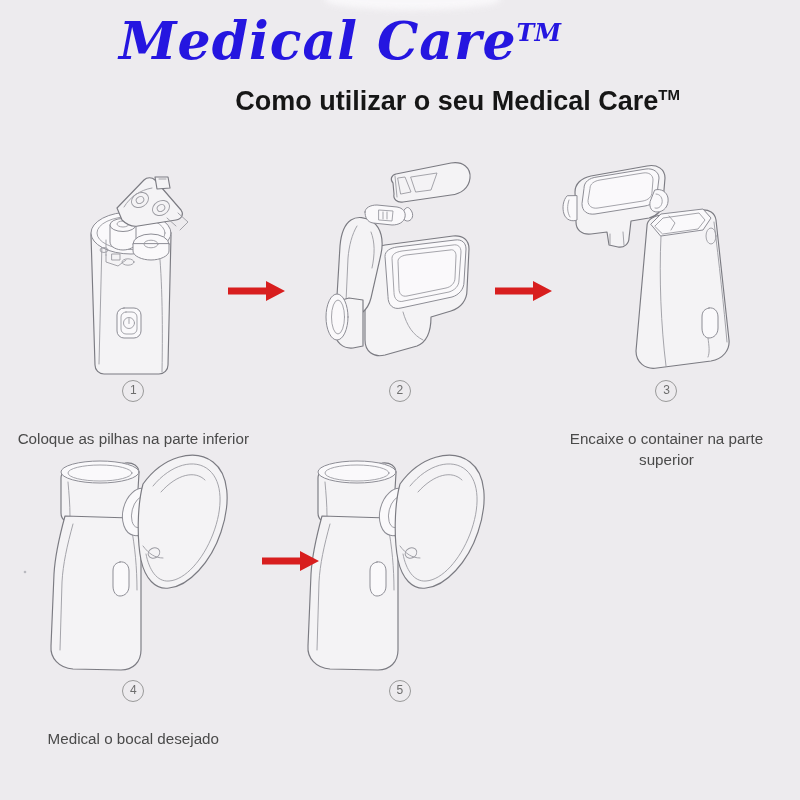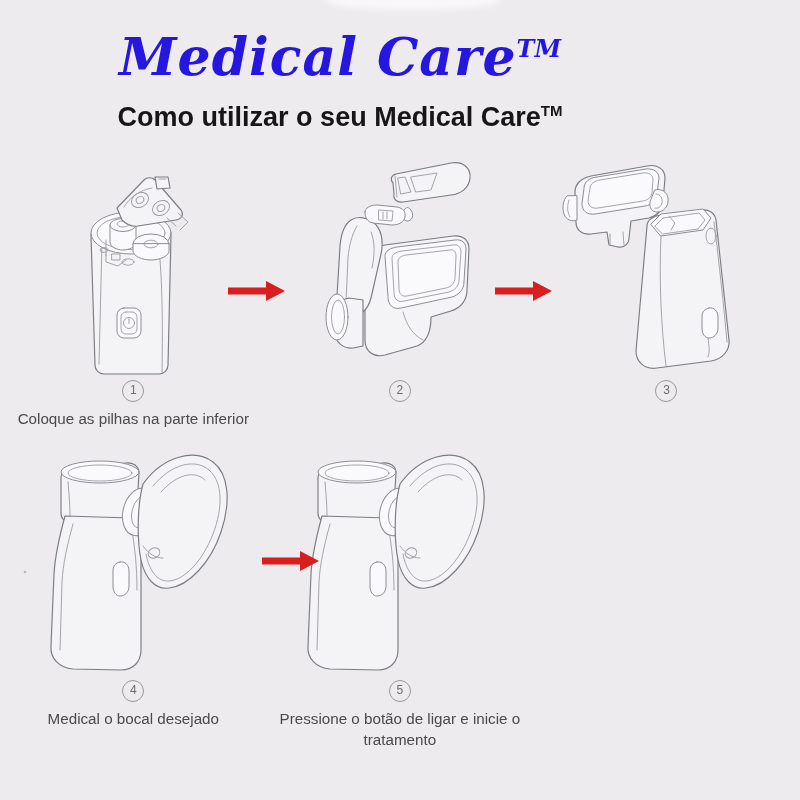--- a/index.html
+++ b/index.html
@@ -24,21 +24,21 @@
     height: 20px;
     background: #fbfafc;
     border-radius: 0 0 60% 60%;
     filter: blur(3px);
     opacity: .85;
   }
 
   
   #header {
     position: absolute;
-    top: 16px;
+    top: 0;
     left: 0;
     width: 680px;
     text-align: center;
   }
   #brand-title {
     font-family: "DejaVu Serif", serif;
     font-style: italic;
     font-weight: bold;
     font-size: 52px;
     color: #2516e0;
@@ -55,20 +55,21 @@
     letter-spacing: 0;
   }
   #page-subtitle {
     font-family: "Liberation Sans", sans-serif;
     font-weight: bold;
     font-size: 27px;
     color: #161616;
     margin: 18px 0 0 0;
     line-height: 1.1;
     white-space: nowrap;
+    text-align: right;
   }
   #page-subtitle .tm {
     font-size: 15px;
     vertical-align: super;
   }
 
   
   .row {
     position: absolute;
     left: 0;
@@ -111,20 +112,21 @@
     margin: 0 0 7px 0;
     flex: none;
   }
   .step-caption {
     font-size: 15.2px;
     color: #4a4a4a;
     text-align: center;
     line-height: 1.38;
     width: 250px;
     font-family: "Liberation Sans", sans-serif;
+    margin-top: 20px;
   }
 
   
   .arrow {
     position: absolute;
     z-index: 5;
   }
   #arrow-1 { left: 228px; top: 278px; }
   #arrow-2 { left: 495px; top: 278px; }
   #arrow-3 { left: 262px; top: 548px; }
@@ -308,20 +310,21 @@
           <ellipse class="ln-thin" cx="160" cy="86" rx="5" ry="8"></ellipse>
 
           <path class="ln-fill-light" d="M158 158 C163 157 167 161 167 167 L167 178
                                          C167 184 163 188 158 188 C154 188 151 184 151 178
                                          L151 167 C151 161 154 159 158 158 Z"></path>
           <path class="ln-thin" d="M157 188 C158 196 159 202 157 207"></path>
         </g>
       </svg>
     </div>
     <div class="step-badge">3</div>
+    <div class="step-caption">Encaixe o container na parte superior</div>
   </div>
 </div>
 
 <div class="row" id="row-2">
 
   <div class="step">
     <div class="art-box">
       <svg width="240" height="230" viewBox="0 0 240 230">
 
         <path class="ln-fill" d="M48 28 C48 22 54 18 62 17 L112 13 C120 12 126 16 126 23
@@ -396,21 +399,20 @@
                                    C114 90 114 56 120 34 Z"></path>
           <path class="ln-thin" d="M130 36 C148 14 172 8 186 20 C200 32 200 58 190 84
                                    C180 110 162 130 146 131 C134 132 126 120 123 104"></path>
           <path class="ln-thin" d="M138 42 C154 24 172 20 182 30"></path>
           <path class="ln-thin" d="M120 96 C126 104 132 108 140 108"></path>
           <ellipse class="ln-thin" cx="131" cy="103" rx="6" ry="5" transform="rotate(-25 131 103)"></ellipse>
         </g>
       </svg>
     </div>
     <div class="step-badge">5</div>
-    <div class="step-caption">Pressione o botão de ligar e inicie o tratamento</div>
   </div>
 
   <div class="step"></div>
 </div>
 
 <div class="arrow" id="arrow-1">
   <svg width="58" height="26" viewBox="0 0 58 26">
     <path d="M0 9.5 L38 9.5 L38 3 L57 13 L38 23 L38 16.5 L0 16.5 Z" fill="#d81e1e"></path>
   </svg>
 </div>

